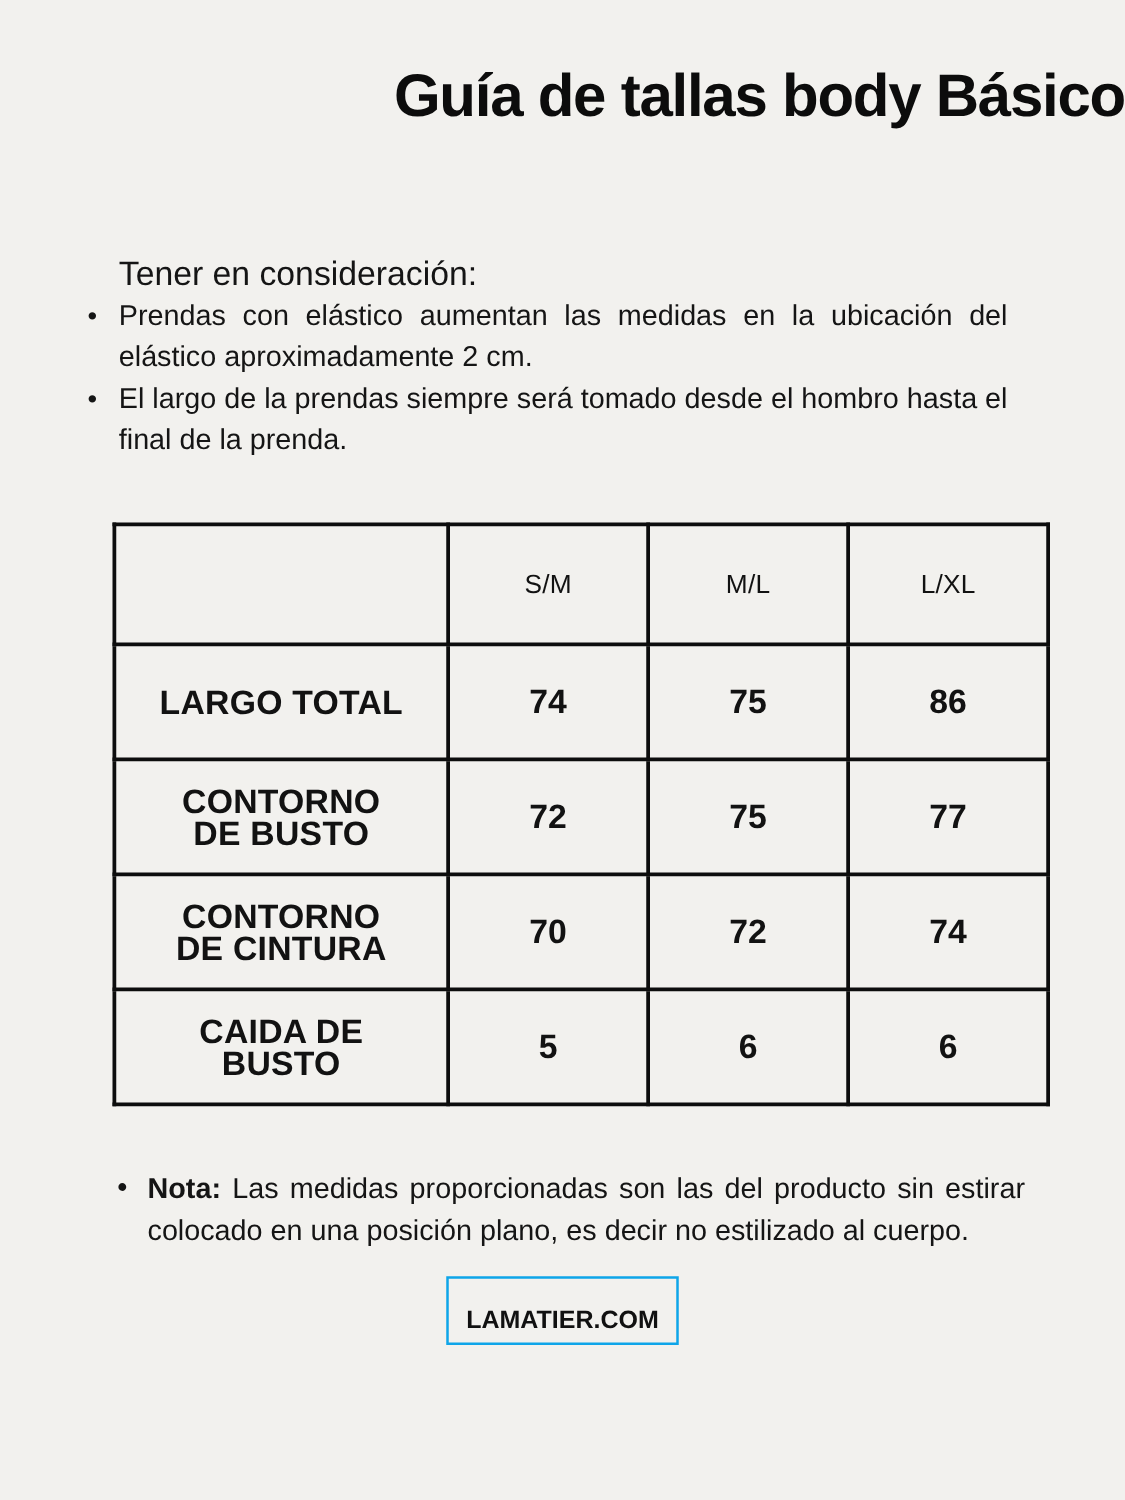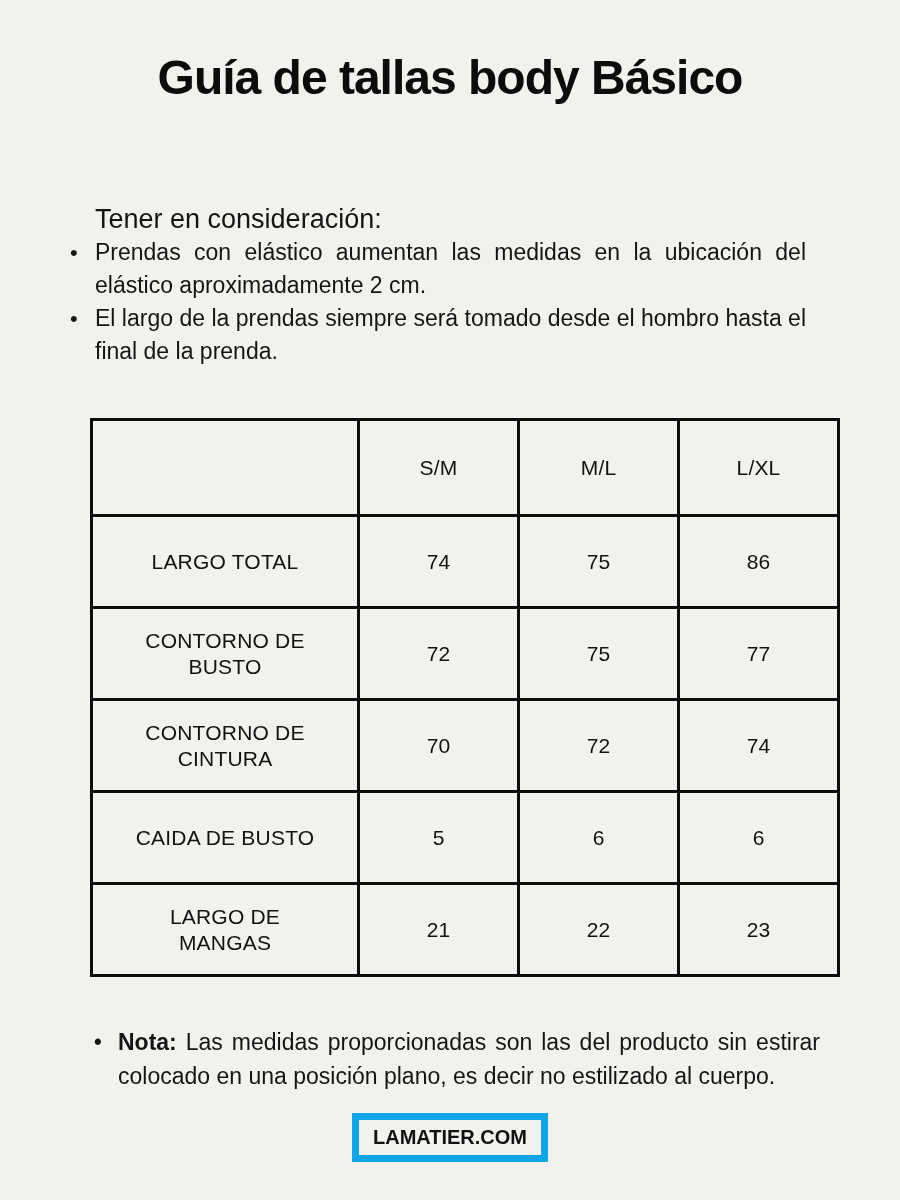--- a/index.html
+++ b/index.html
@@ -13,21 +13,21 @@
   body {
     background: #f2f1ee;
     color: #121212;
     font-family: "Liberation Sans", sans-serif;
     position: relative;
   }
 
   
   .page-title {
     margin-top: 50px;
-    text-align: center;
+    text-align: right;
     font-size: 48px;
     font-weight: bold;
     letter-spacing: -1px;
     color: #0c0c0c;
   }
 
   
   .considerations {
     margin: 98px 94px 0 70px;
     font-size: 23px;
@@ -66,21 +66,21 @@
   table.size-table td {
     border: 3px solid #0d0d0d;
     text-align: center;
     vertical-align: middle;
     font-weight: normal;
     background: #f2f1ee;
   }
   table.size-table col.c-label { width: 267px; }
   table.size-table col.c-size  { width: 160px; }
   tr.header-row th { height: 96px; font-size: 21px; letter-spacing: 0.2px; margin-left: 39px; }
-  tr.data-row  td { height: 92px; font-size: 21px; }
+  tr.data-row  td { height: 92px; font-size: 27px; font-weight: bold; }
   td.row-label {
     font-size: 19px;
     letter-spacing: 0.2px;
     padding: 0 34px;
     line-height: 26px;
   }
 
   
   .note {
     margin: 48px 80px 0 94px;
@@ -92,22 +92,22 @@
   .note-text { flex: 1; text-align: justify; text-justify: inter-word; }
   .note-label { font-weight: bold; }
 
   
   .footer-badge-row {
     margin-top: 20px;
     text-align: center;
   }
   .footer-badge {
     display: inline-block;
-    border: 7px solid #0ea5e9;
-    padding: 6px 14px 6px 14px;
+    border: 2px solid #0ea5e9;
+    padding: 22px 14px 6px 14px;
     font-size: 20px;
     font-weight: bold;
     letter-spacing: 0px;
     color: #111;
     background: #f2f1ee;
   }
 </style>
 </head>
 <body>
 
@@ -161,26 +161,20 @@
         <td>70</td>
         <td>72</td>
         <td>74</td>
       </tr>
       <tr class="data-row">
         <td class="row-label">CAIDA DE BUSTO</td>
         <td>5</td>
         <td>6</td>
         <td>6</td>
       </tr>
-      <tr class="data-row">
-        <td class="row-label">LARGO DE MANGAS</td>
-        <td>21</td>
-        <td>22</td>
-        <td>23</td>
-      </tr>
     </tbody>
   </table>
 </div>
 
 <section class="note">
   <div class="bullet-item">
     <span class="bullet-mark">•</span>
     <p class="note-text"><strong class="note-label">Nota:</strong> <span>Las medidas proporcionadas son las del producto sin estirar colocado en una posición plano, es decir no estilizado al cuerpo.</span></p>
   </div>
 </section>

